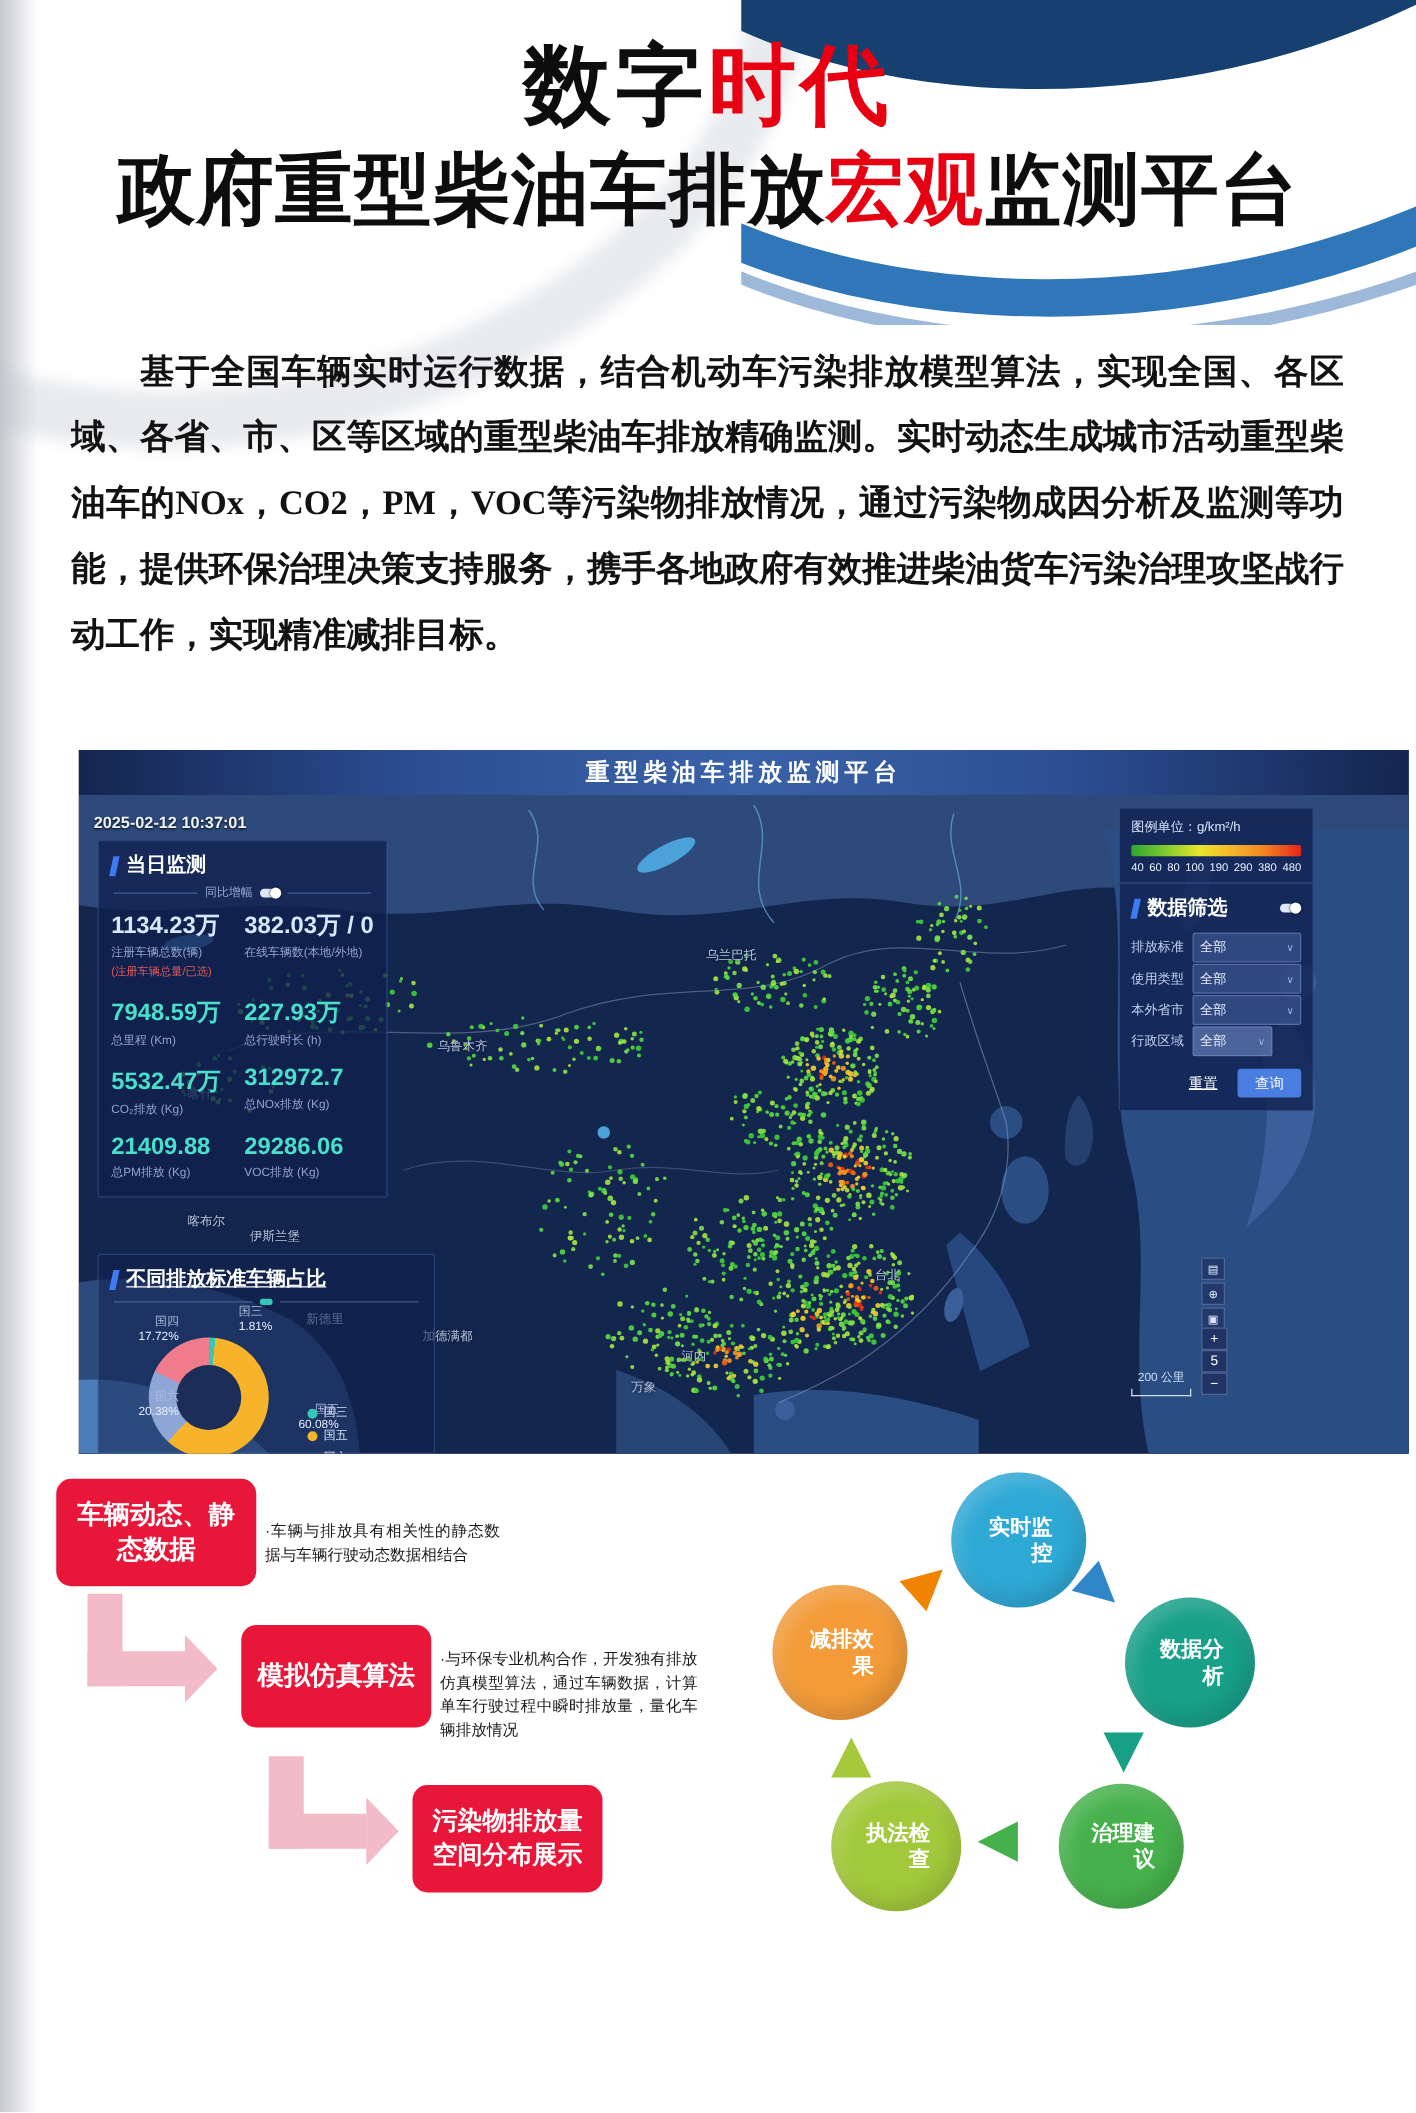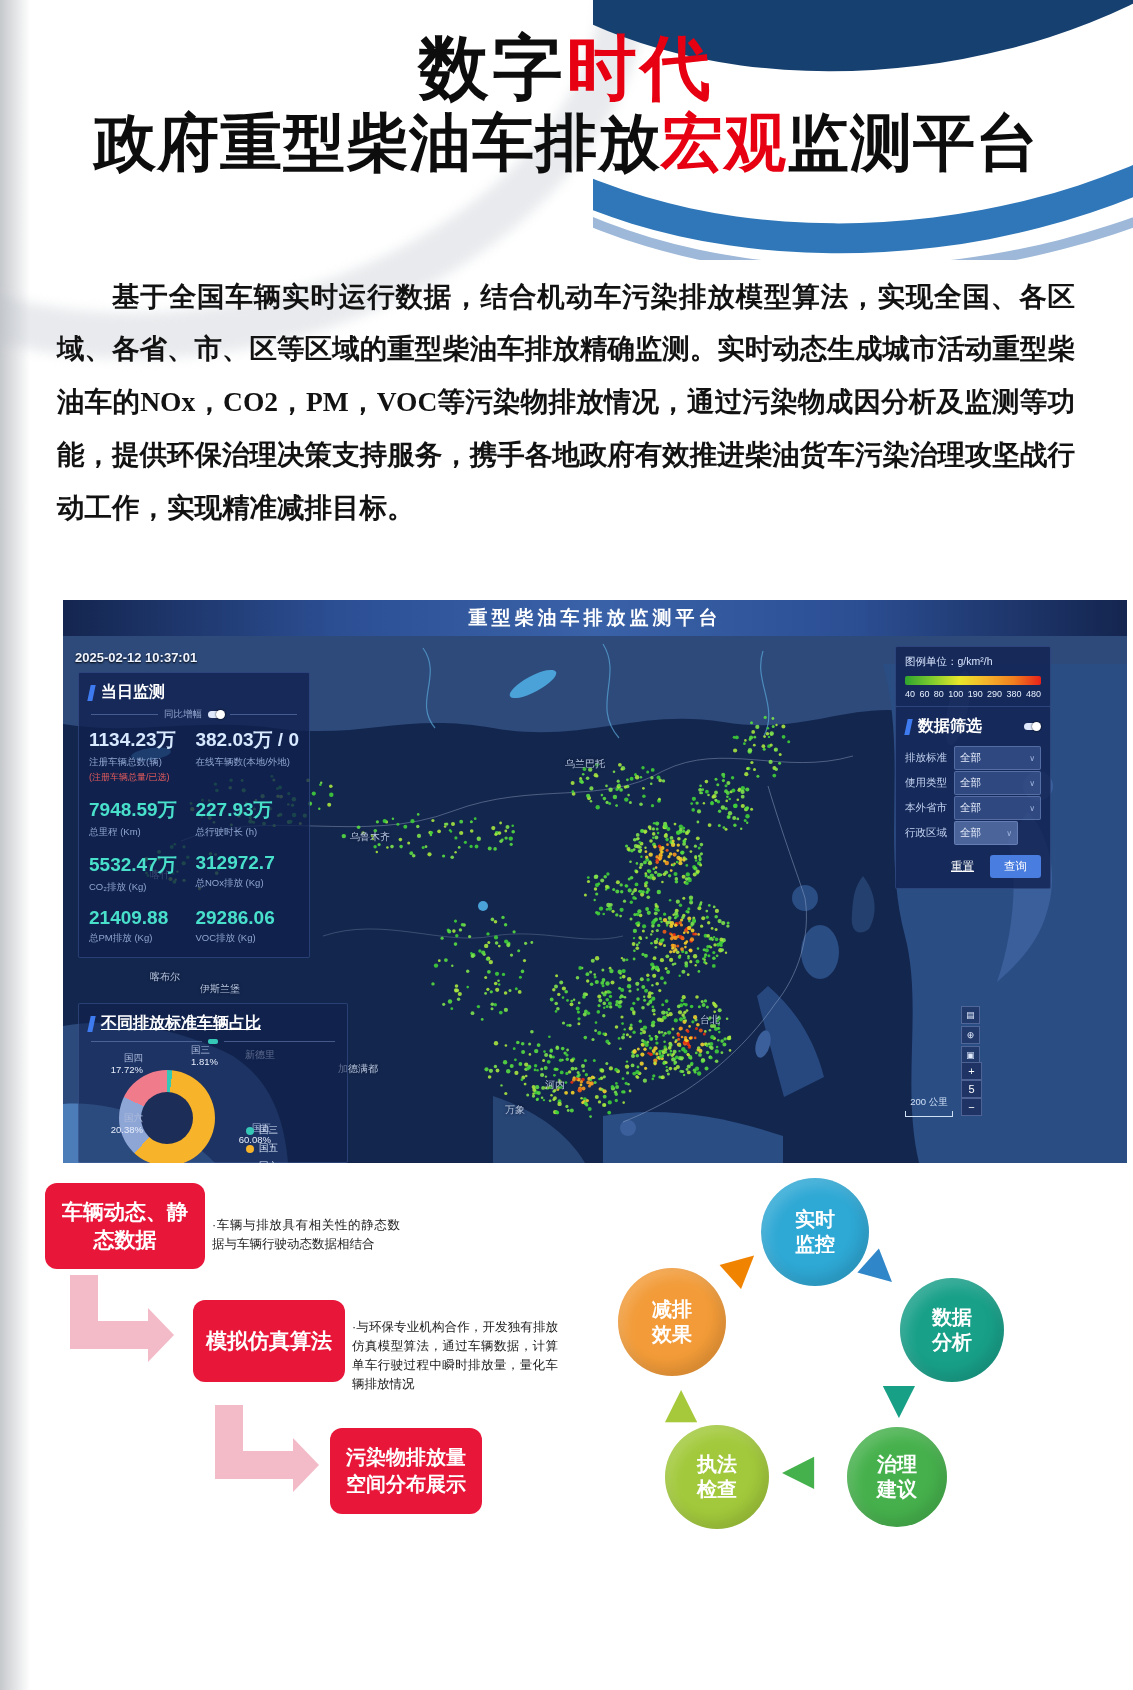--- a/index.html
+++ b/index.html
@@ -13,21 +13,21 @@
   .deco-tr{position:absolute;top:0;right:0;width:540px;height:260px;overflow:hidden;pointer-events:none;}
   .deco-tr .cap{position:absolute;right:-210px;top:-512px;width:920px;height:580px;border-radius:50%;
       background:#16406f;transform:rotate(-7deg);}
   .deco-tr .arc1{position:absolute;right:-300px;top:-470px;width:1020px;height:660px;border-radius:50%;
       border:30px solid #2f77b8;transform:rotate(-7deg);}
   .deco-tr .arc2{position:absolute;right:-330px;top:-448px;width:1080px;height:700px;border-radius:50%;
       border:10px solid #9db8d8;transform:rotate(-7deg);}
   
   .title-block{position:absolute;top:30px;left:0;right:0;text-align:center;color:#0d0d0d;}
   .title-l1{font-size:70px;font-weight:900;letter-spacing:4px;line-height:1.1;}
-  .title-l2{font-size:62px;font-weight:900;letter-spacing:1px;line-height:1.15;margin-top:0;white-space:nowrap;}
+  .title-l2{font-size:62px;font-weight:900;letter-spacing:1px;line-height:1.15;margin-top:10px;white-space:nowrap;}
   .red{color:#e60012;}
   
   .intro{position:absolute;top:243px;left:57px;width:1018px;font-family:"Liberation Serif",serif;
       font-weight:700;font-size:27.5px;line-height:1.92;color:#121212;text-align:justify;text-indent:2em;}
   
   .dashboard{position:absolute;left:63px;top:600px;width:1064px;height:563px;background:#13264d;
       overflow:hidden;color:#fff;}
   .dash-header{position:absolute;left:0;top:0;right:0;height:36px;z-index:5;
       background:linear-gradient(90deg,#14254f,#2c4f94 26%,#3a62a8 50%,#2c4f94 74%,#14254f);
       display:flex;align-items:center;justify-content:center;}
@@ -97,21 +97,21 @@
   
   .flow{position:absolute;left:0;top:1163px;width:1133px;height:527px;}
   .red-box{position:absolute;background:#e8173a;border-radius:12px;color:#fff;font-weight:700;
       display:flex;align-items:center;justify-content:center;text-align:center;
       font-size:21px;line-height:1.35;box-sizing:border-box;padding:8px 10px;}
   .desc{position:absolute;font-size:12.5px;line-height:19px;color:#1a1a1a;text-align:justify;}
   .pink{position:absolute;background:#f3bac8;}
   .pink-head{position:absolute;width:0;height:0;border-top:27px solid transparent;
       border-bottom:27px solid transparent;border-left:26px solid #f3bac8;}
   .cycle-circle{position:absolute;border-radius:50%;display:flex;align-items:center;justify-content:center;
-      color:#fff;font-weight:700;font-size:20px;line-height:1.25;text-align:center;
+      color:#fff;font-weight:700;font-size:17px;line-height:1.25;text-align:right;
       box-shadow:inset -6px -8px 14px rgba(0,0,0,.12), inset 6px 8px 14px rgba(255,255,255,.18);}
   .cycle-circle span{display:block;width:54px;}
   .cyc-arrow{position:absolute;font-size:42px;font-weight:700;line-height:1;
       font-family:"DejaVu Sans",sans-serif;}
 </style>
 </head>
 <body>
 
 <div class="poster">
 

